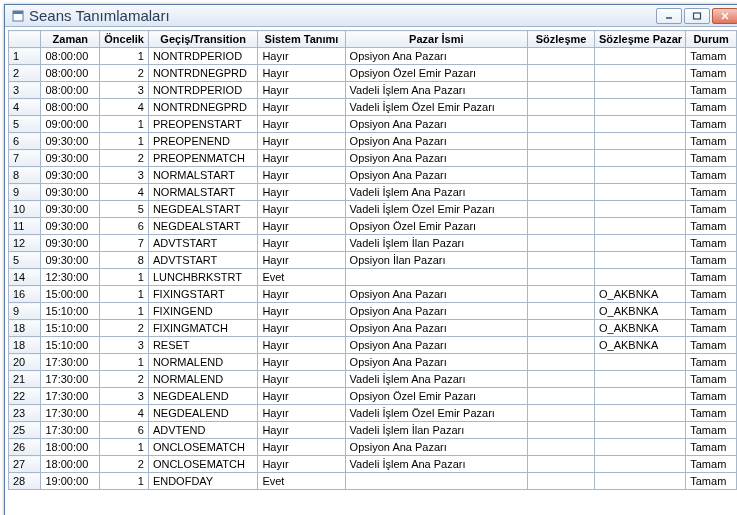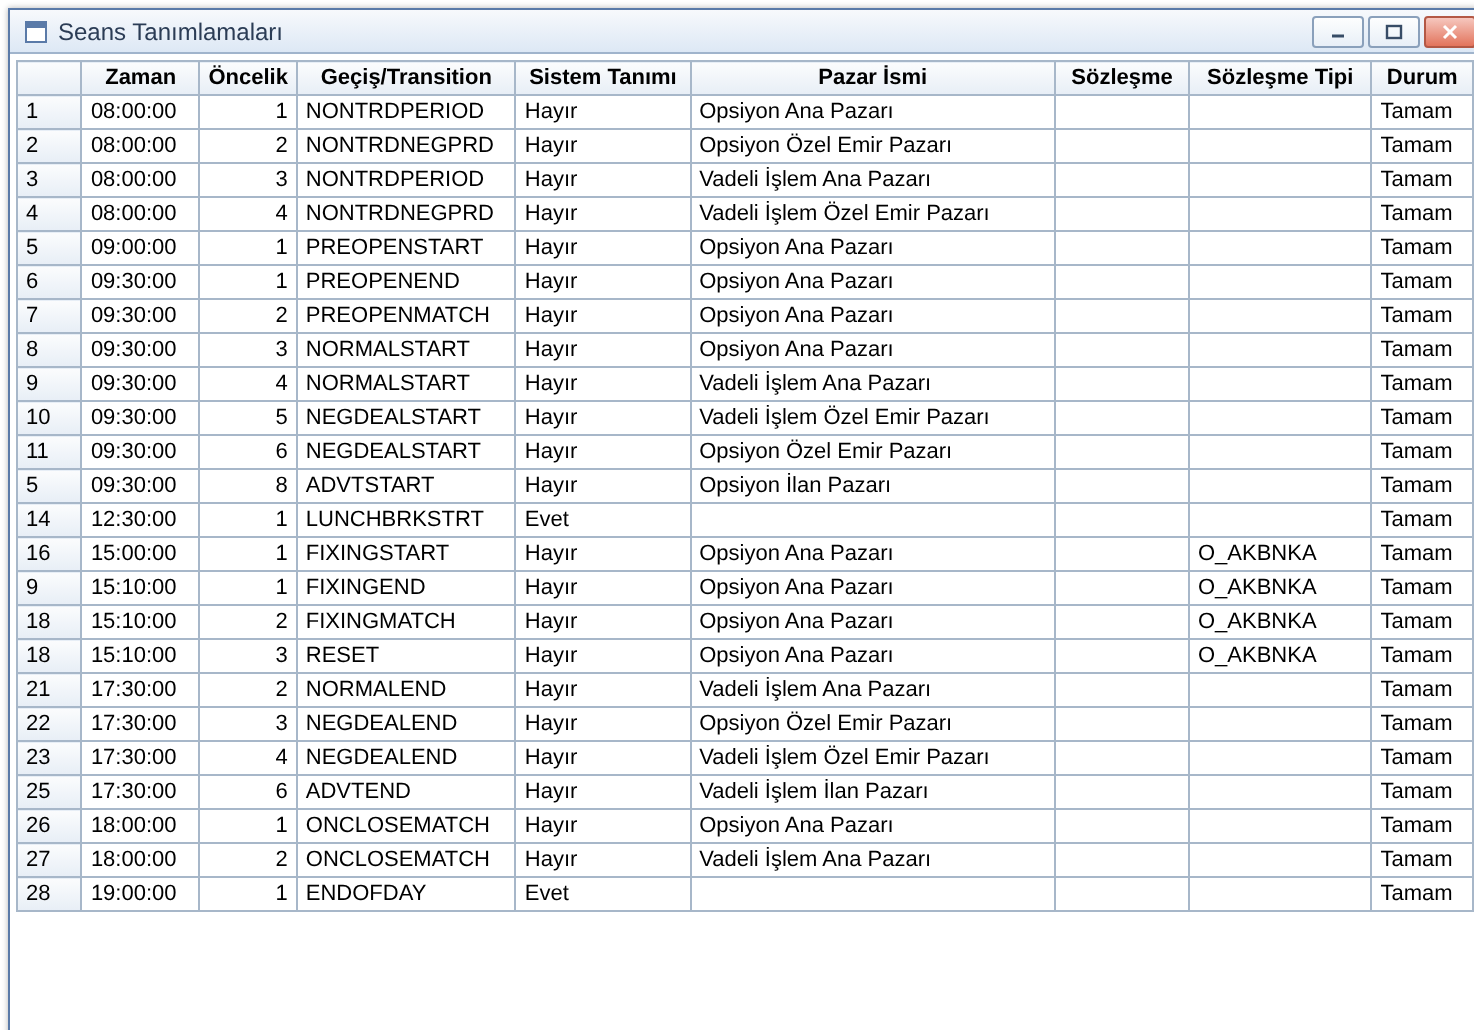--- a/index.html
+++ b/index.html
@@ -25,21 +25,21 @@
     border-bottom: 1px solid #a0b4cc;
     display: flex;
     align-items: center;
     padding: 0 2px 0 6px;
   }
   .titlebar-icon {
     width: 14px; height: 14px;
     margin-right: 4px;
     display: flex; align-items: center; justify-content: center;
   }
-  .titlebar-title { flex: 1; color: #2b3c55; font-size: 12px; }
+  .titlebar-title { flex: 1; color: #2b3c55; font-size: 15px; }
   .win-controls { display: flex; gap: 2px; }
   .win-btn {
     width: 26px; height: 16px;
     border: 1px solid #8aa0bb;
     border-radius: 2px;
     background: linear-gradient(#fdfefe, #e8eff7);
     display: flex; align-items: center; justify-content: center;
     cursor: pointer;
   }
   .win-btn.close {
@@ -137,21 +137,21 @@
       </colgroup>
       <thead>
         <tr>
           <th></th>
           <th>Zaman</th>
           <th>Öncelik</th>
           <th>Geçiş/Transition</th>
           <th>Sistem Tanımı</th>
           <th>Pazar İsmi</th>
           <th>Sözleşme</th>
-          <th>Sözleşme Tipi</th>
+          <th>Sözleşme Pazar</th>
           <th>Durum</th>
         </tr>
       </thead>
       <tbody id="grid-body">
           <tr>
             <td class="rownum">1</td>
             <td>08:00:00</td>
             <td class="num">1</td>
             <td>NONTRDPERIOD</td>
             <td>Hayır</td>
@@ -264,20 +264,31 @@
             <td>09:30:00</td>
             <td class="num">6</td>
             <td>NEGDEALSTART</td>
             <td>Hayır</td>
             <td>Opsiyon Özel Emir Pazarı</td>
             <td></td>
             <td></td>
             <td>Tamam</td>
           </tr>
           <tr>
+            <td class="rownum">12</td>
+            <td>09:30:00</td>
+            <td class="num">7</td>
+            <td>ADVTSTART</td>
+            <td>Hayır</td>
+            <td>Vadeli İşlem İlan Pazarı</td>
+            <td></td>
+            <td></td>
+            <td>Tamam</td>
+          </tr>
+          <tr>
             <td class="rownum">5</td>
             <td>09:30:00</td>
             <td class="num">8</td>
             <td>ADVTSTART</td>
             <td>Hayır</td>
             <td>Opsiyon İlan Pazarı</td>
             <td></td>
             <td></td>
             <td>Tamam</td>
           </tr>
@@ -327,20 +338,31 @@
           </tr>
           <tr>
             <td class="rownum">18</td>
             <td>15:10:00</td>
             <td class="num">3</td>
             <td>RESET</td>
             <td>Hayır</td>
             <td>Opsiyon Ana Pazarı</td>
             <td></td>
             <td>O_AKBNKA</td>
+            <td>Tamam</td>
+          </tr>
+          <tr>
+            <td class="rownum">20</td>
+            <td>17:30:00</td>
+            <td class="num">1</td>
+            <td>NORMALEND</td>
+            <td>Hayır</td>
+            <td>Opsiyon Ana Pazarı</td>
+            <td></td>
+            <td></td>
             <td>Tamam</td>
           </tr>
           <tr>
             <td class="rownum">21</td>
             <td>17:30:00</td>
             <td class="num">2</td>
             <td>NORMALEND</td>
             <td>Hayır</td>
             <td>Vadeli İşlem Ana Pazarı</td>
             <td></td>

